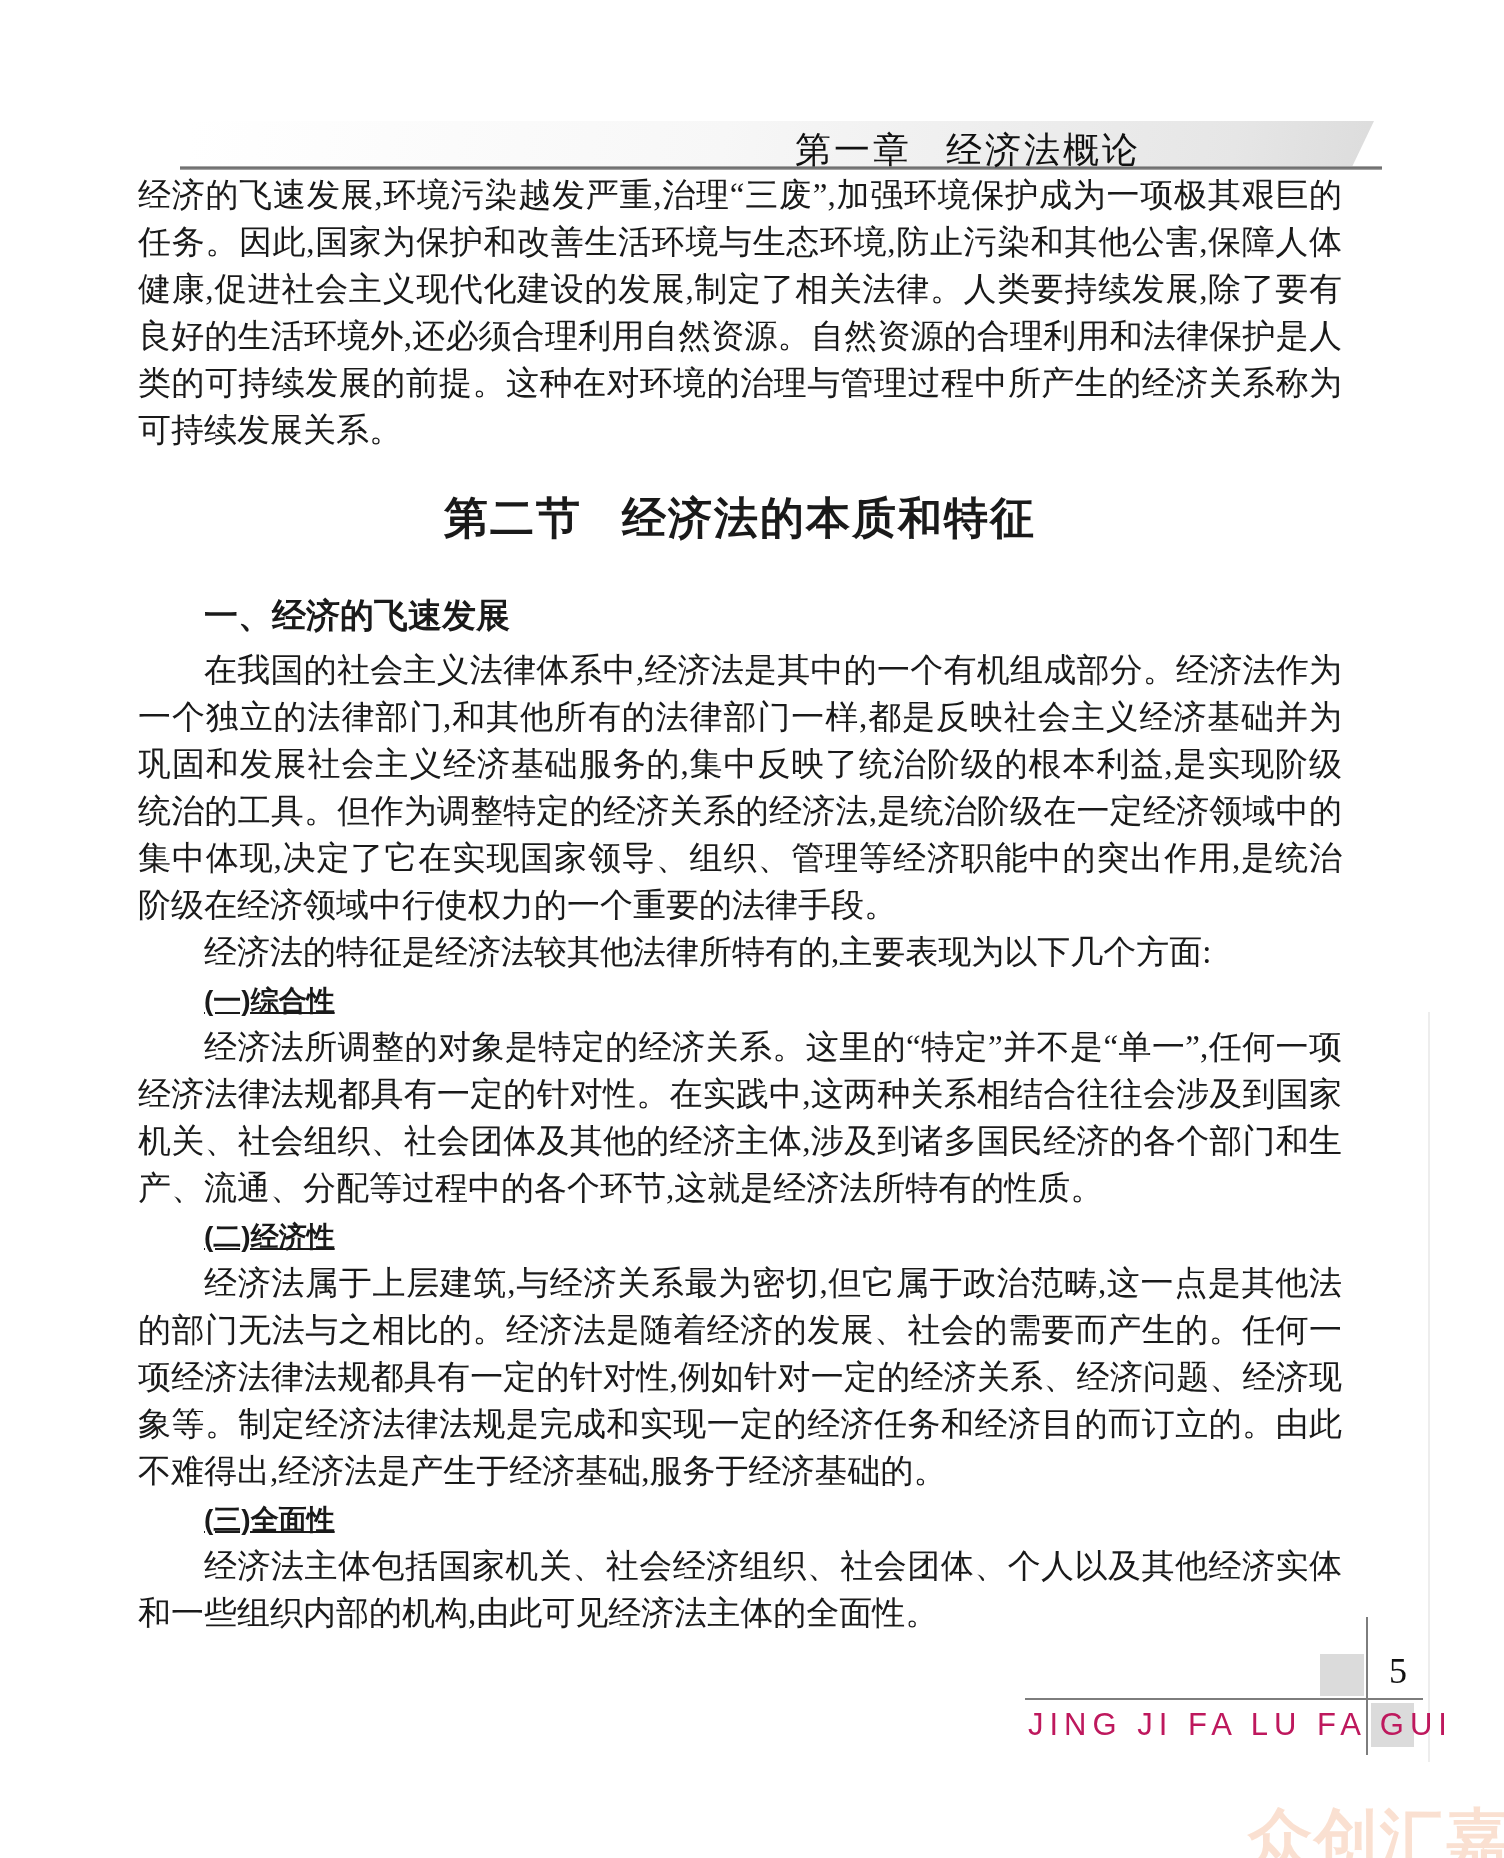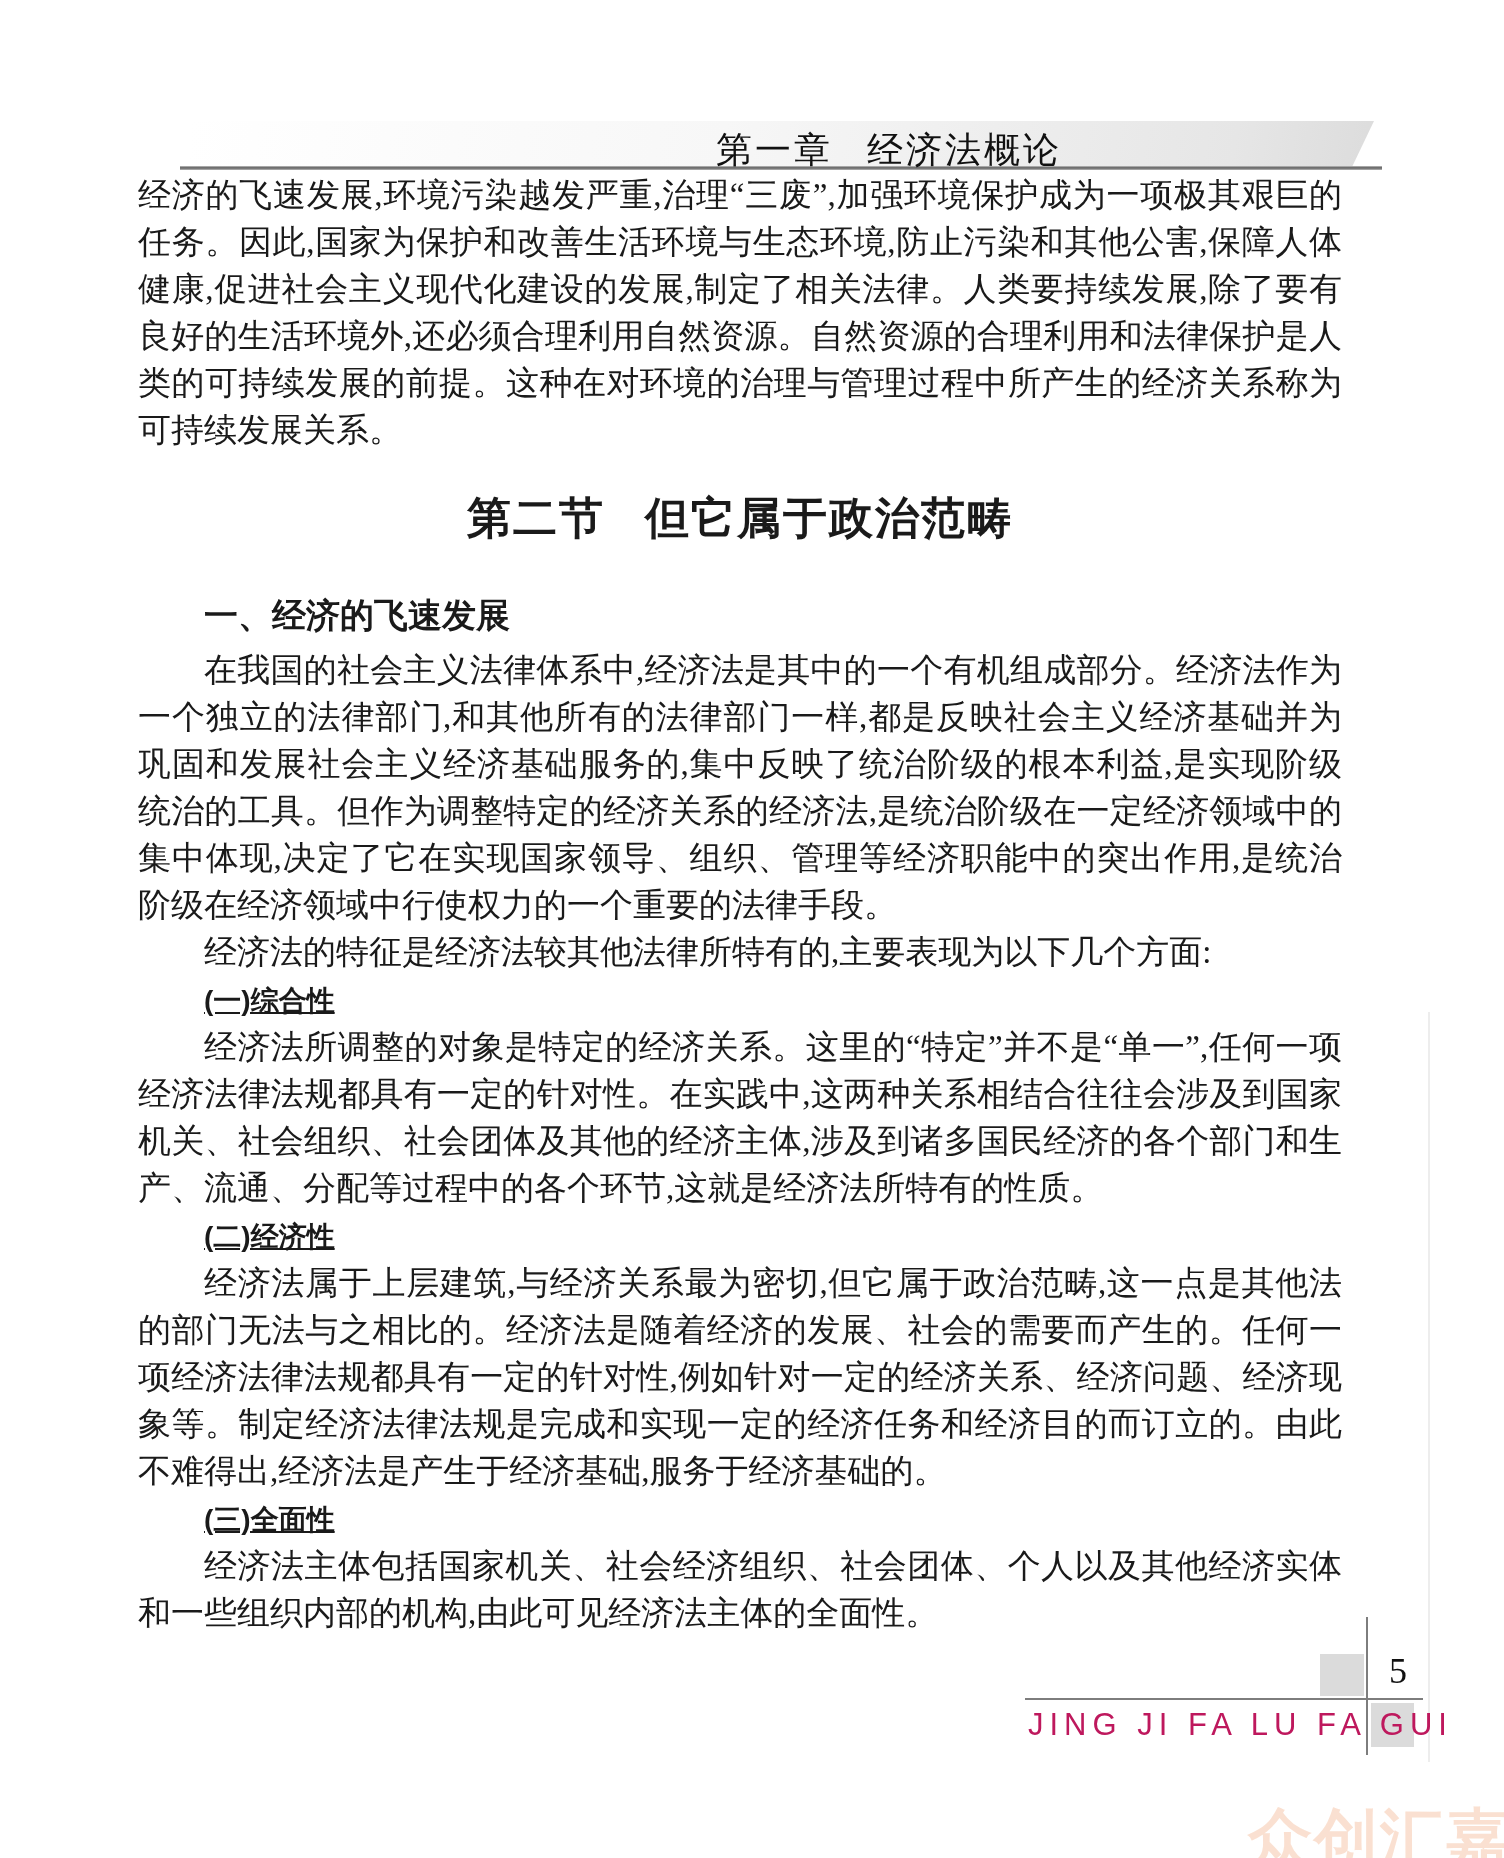--- a/index.html
+++ b/index.html
@@ -22,21 +22,21 @@
     clip-path: polygon(0 0, 100% 0, calc(100% - 22px) 100%, 0 100%);
   }
   .header-rule {
     position: absolute;
     left: 180px; top: 166px;
     width: 1202px; height: 4px;
     background: linear-gradient(to bottom, #c6c6c6 0%, #6e6e6e 35%, #7c7c7c 70%, #bfbfbf 100%);
   }
   .chapter-title {
     position: absolute;
-    left: 716px; top: 126px;
+    left: 795px; top: 126px;
     font-size: 36px;
     letter-spacing: 3px;
     color: #111;
     white-space: nowrap;
   }
   .chapter-title .gap { display: inline-block; width: 34px; }
 
   
   .main {
     position: absolute;
@@ -151,21 +151,21 @@
 <div class="header-rule"></div>
 <div class="chapter-title">
   <span>第一章</span><span class="gap"></span><span>经济法概论</span>
 </div>
 
 <div class="main">
 
   <p class="para no-indent">经济的飞速发展,环境污染越发严重,治理“三废”,加强环境保护成为一项极其艰巨的任务。因此,国家为保护和改善生活环境与生态环境,防止污染和其他公害,保障人体健康,促进社会主义现代化建设的发展,制定了相关法律。人类要持续发展,除了要有良好的生活环境外,还必须合理利用自然资源。自然资源的合理利用和法律保护是人类的可持续发展的前提。这种在对环境的治理与管理过程中所产生的经济关系称为可持续发展关系。</p>
 
   <h1 class="section-title">
-    <span>第二节</span><span class="tgap"></span><span>但它属于政治范畴</span>
+    <span>第二节</span><span class="tgap"></span><span>经济法的本质和特征</span>
   </h1>
 
   <h2 class="h-level1">一、经济的飞速发展</h2>
   <p class="para">在我国的社会主义法律体系中,经济法是其中的一个有机组成部分。经济法作为一个独立的法律部门,和其他所有的法律部门一样,都是反映社会主义经济基础并为巩固和发展社会主义经济基础服务的,集中反映了统治阶级的根本利益,是实现阶级统治的工具。但作为调整特定的经济关系的经济法,是统治阶级在一定经济领域中的集中体现,决定了它在实现国家领导、组织、管理等经济职能中的突出作用,是统治阶级在经济领域中行使权力的一个重要的法律手段。</p>
 
   <p class="para">经济法的特征是经济法较其他法律所特有的,主要表现为以下几个方面:</p>
 
   <h3 class="h-level2">(一)综合性</h3>
   <p class="para">经济法所调整的对象是特定的经济关系。这里的“特定”并不是“单一”,任何一项经济法律法规都具有一定的针对性。在实践中,这两种关系相结合往往会涉及到国家机关、社会组织、社会团体及其他的经济主体,涉及到诸多国民经济的各个部门和生产、流通、分配等过程中的各个环节,这就是经济法所特有的性质。</p>
 

